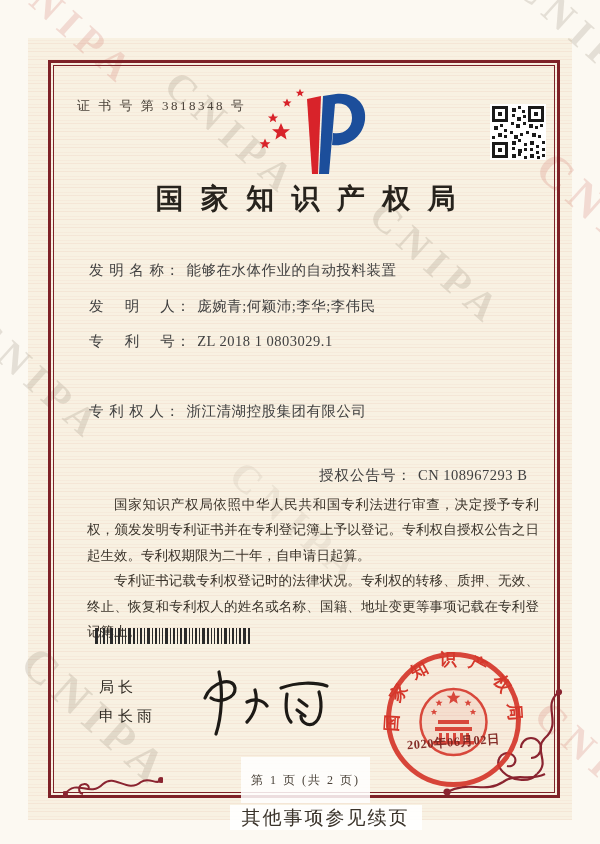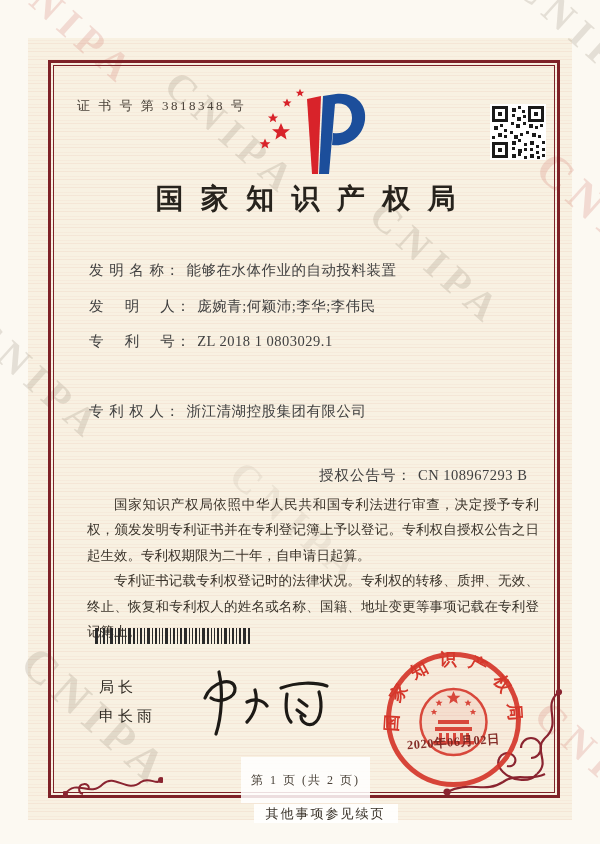--- a/index.html
+++ b/index.html
@@ -23,21 +23,21 @@
       letter-spacing:0.62em;text-indent:0.62em;color:#27231d;}
   .row{left:78px;font-size:14.5px;color:#404040;white-space:nowrap;}
   .row .lbl{white-space:pre;letter-spacing:1px;}
   .row .val{margin-left:6px;letter-spacing:0.5px;}
   .paras{left:76px;top:492px;width:452px;font-size:13.5px;line-height:1.88;color:#3a332a;
       text-align:justify;}
   .paras p{margin:0;text-indent:2em;}
   .director{left:88px;font-size:15px;color:#2f2a23;letter-spacing:4px;}
   .pageinfo{left:0;right:0;top:772px;text-align:center;font-size:12px;color:#4a4239;z-index:5;}
   .pageinfo span{background:rgba(255,255,255,0.85);padding:16px 10px;letter-spacing:2px;}
-  .note{left:0;right:0;top:805px;text-align:center;font-size:13px;color:#3a332a;z-index:5;padding-left:40px;}
+  .note{left:0;right:0;top:805px;text-align:center;font-size:19px;color:#3a332a;z-index:5;padding-left:40px;}
   .note span{background:rgba(255,255,255,0.9);padding:2px 12px;letter-spacing:2px;}
   .seal{left:371px;top:648px;width:143px;height:143px;z-index:6;}
   .seal-date{position:absolute;left:0;right:0;top:86px;text-align:center;font-size:12.5px;
       font-weight:700;color:#7e231f;transform:rotate(-4deg);letter-spacing:0.5px;opacity:0.95;}
   svg{display:block;}
 </style>
 </head>
 <body>
 
 <div class="page">

